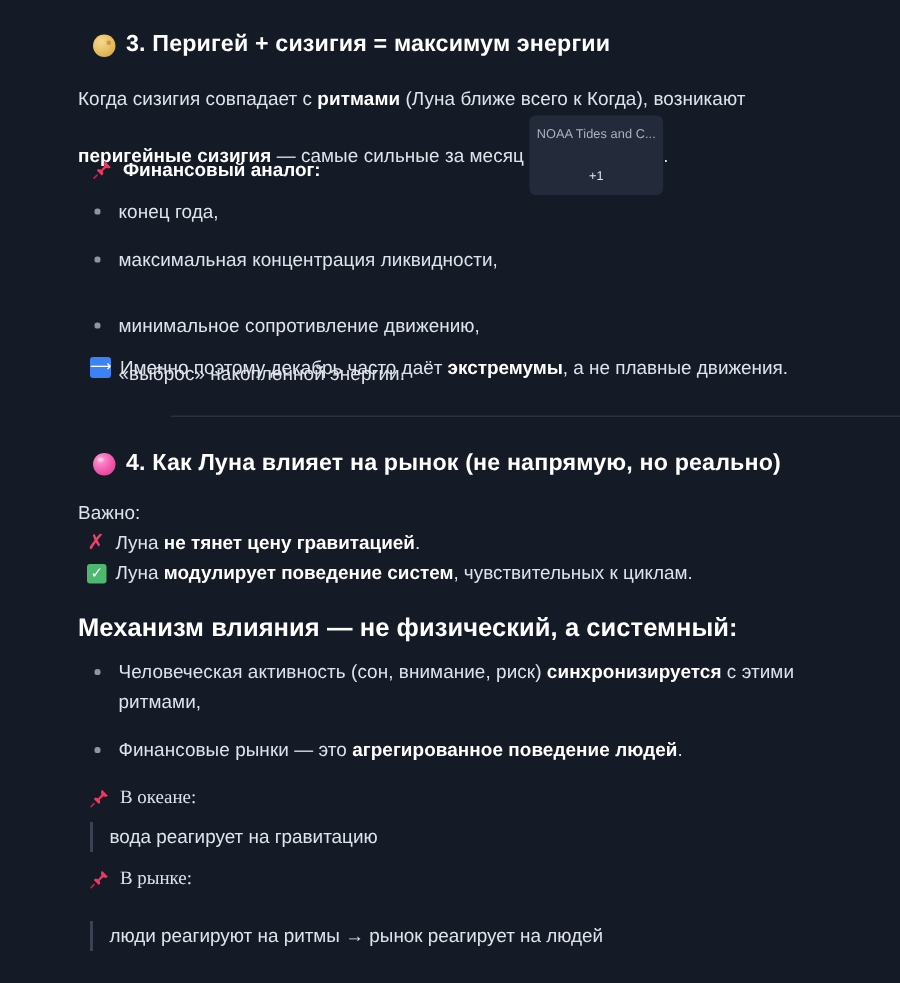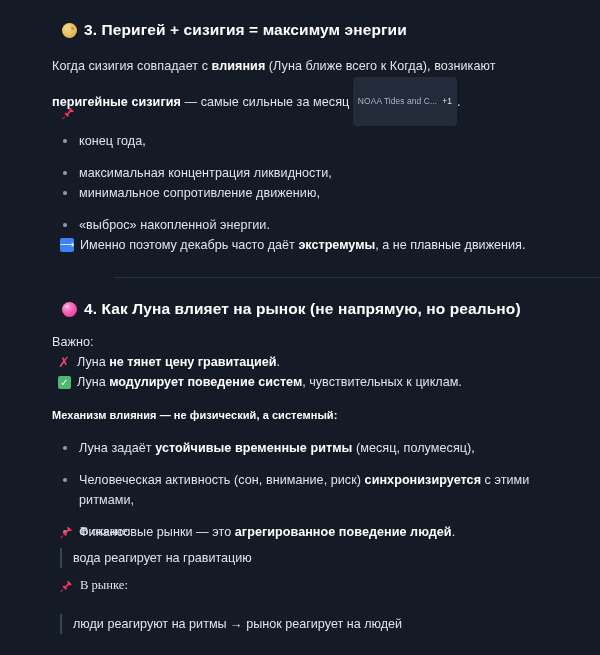--- a/index.html
+++ b/index.html
@@ -38,21 +38,21 @@
     font-size: 15.5px;
     font-weight: bold;
     color: #ffffff;
     letter-spacing: 0.1px;
     margin: 0;
     padding: 0;
   }
   .h-sec .h-text { white-space: nowrap; }
 
   .h-sub {
-    font-size: 11px;
+    font-size: 17px;
     font-weight: bold;
     color: #ffffff;
     margin: 0;
     letter-spacing: 0.05px;
   }
 
   
   .emoji {
     display: inline-block;
     flex: 0 0 auto;
@@ -128,27 +128,28 @@
   }
   b, .b { font-weight: bold; color: #ffffff; }
 
   
   .cite {
     display: inline-flex;
     align-items: center;
     gap: 5px;
     background: #232b3a;
     border-radius: 4px;
-    padding: 13px 5px;
+    padding: 1px 5px;
     font-size: 8.5px;
     color: #aab3c2;
     vertical-align: middle;
     position: relative;
     top: -1px;
     white-space: nowrap;
+    flex-direction: column;
   }
   .cite .cite-more { color: #dfe3ea; font-size: 8.5px; }
 
   
   .label-row {
     display: flex;
     align-items: center;
     gap: 7px;
     font-size: 12.6px;
     color: #ffffff;
@@ -230,38 +231,39 @@
 
 <div class="page">
   <div class="content">
 
     <h3 class="h-sec p-h3">
       <span class="emoji emoji-moon"></span>
       <span class="h-text">3. Перигей + сизигия = максимум энергии</span>
     </h3>
 
     <p class="para p-intro">
-      <span>Когда сизигия совпадает с </span><b>влияния</b><span> (Луна ближе всего к Когда), возникают </span><b>перигейные сизигия</b><span> — самые сильные за месяц </span><span class="cite">
+      <span>Когда сизигия совпадает с </span><b>ритмами</b><span> (Луна ближе всего к Когда), возникают </span><b>перигейные сизигия</b><span> — самые сильные за месяц </span><span class="cite">
           <span class="cite-label">NOAA Tides and C...</span>
           <span class="cite-more">+1</span>
         </span><span>.</span>
     </p>
 
     <div class="label-row p-fin">
       <span class="emoji emoji-pin">
         <svg viewBox="0 0 14 14" width="13" height="14" aria-hidden="true">
           <path d="M8.6 1.1 L12.9 5.4 L11.3 6.2 L9.6 5.8 L6.9 8.1 L7.4 10.2 L6.3 11.3 L2.7 7.7 L3.8 6.6 L5.9 7.1 L8.2 4.4 L7.8 2.7 Z" fill="#f2365f"></path>
           <path d="M2.9 11.1 L0.8 13.2" stroke="#c2214a" stroke-width="1.2" stroke-linecap="round"></path>
         </svg>
       </span>
+      <span class="lr-text">Финансовый аналог:</span>
     </div>
 
     <ul class="blist p-finlist">
       <li style="margin-bottom:12px;">конец года,</li>
-      <li style="margin-bottom:0;">максимальная концентрация ликвидности,</li>
+      <li style="margin-bottom:24px;">максимальная концентрация ликвидности,</li>
       <li style="margin-bottom:12px;">минимальное сопротивление движению,</li>
       <li>«выброс» накопленной энергии.</li>
     </ul>
 
     <div class="icon-row p-concl">
       <span class="emoji emoji-arrowbox">⟶</span>
       <span><span>Именно поэтому декабрь часто даёт </span><b>экстремумы</b><span>, а не плавные движения.</span></span>
     </div>
 
     <hr class="divider p-div">
@@ -279,21 +281,20 @@
     </div>
 
     <div class="icon-row p-check">
       <span class="emoji emoji-check">✓</span>
       <span><span>Луна </span><b>модулирует поведение систем</b><span>, чувствительных к циклам.</span></span>
     </div>
 
     <h4 class="h-sub p-mech">Механизм влияния — не физический, а системный:</h4>
 
     <ul class="blist p-mechlist">
-      <li style="margin-bottom:12px;"><span>Луна задаёт </span><b>устойчивые временные ритмы</b><span> (месяц, полумесяц),</span></li>
       <li style="margin-bottom:12px;"><span>Человеческая активность (сон, внимание, риск) </span><b>синхронизируется</b><span> с этими ритмами,</span></li>
       <li><span>Финансовые рынки — это </span><b>агрегированное поведение людей</b><span>.</span></li>
     </ul>
 
     <div class="label-row normal p-ocean">
       <span class="emoji emoji-pin">
         <svg viewBox="0 0 14 14" width="13" height="14" aria-hidden="true">
           <path d="M8.6 1.1 L12.9 5.4 L11.3 6.2 L9.6 5.8 L6.9 8.1 L7.4 10.2 L6.3 11.3 L2.7 7.7 L3.8 6.6 L5.9 7.1 L8.2 4.4 L7.8 2.7 Z" fill="#f2365f"></path>
           <path d="M2.9 11.1 L0.8 13.2" stroke="#c2214a" stroke-width="1.2" stroke-linecap="round"></path>
         </svg>

